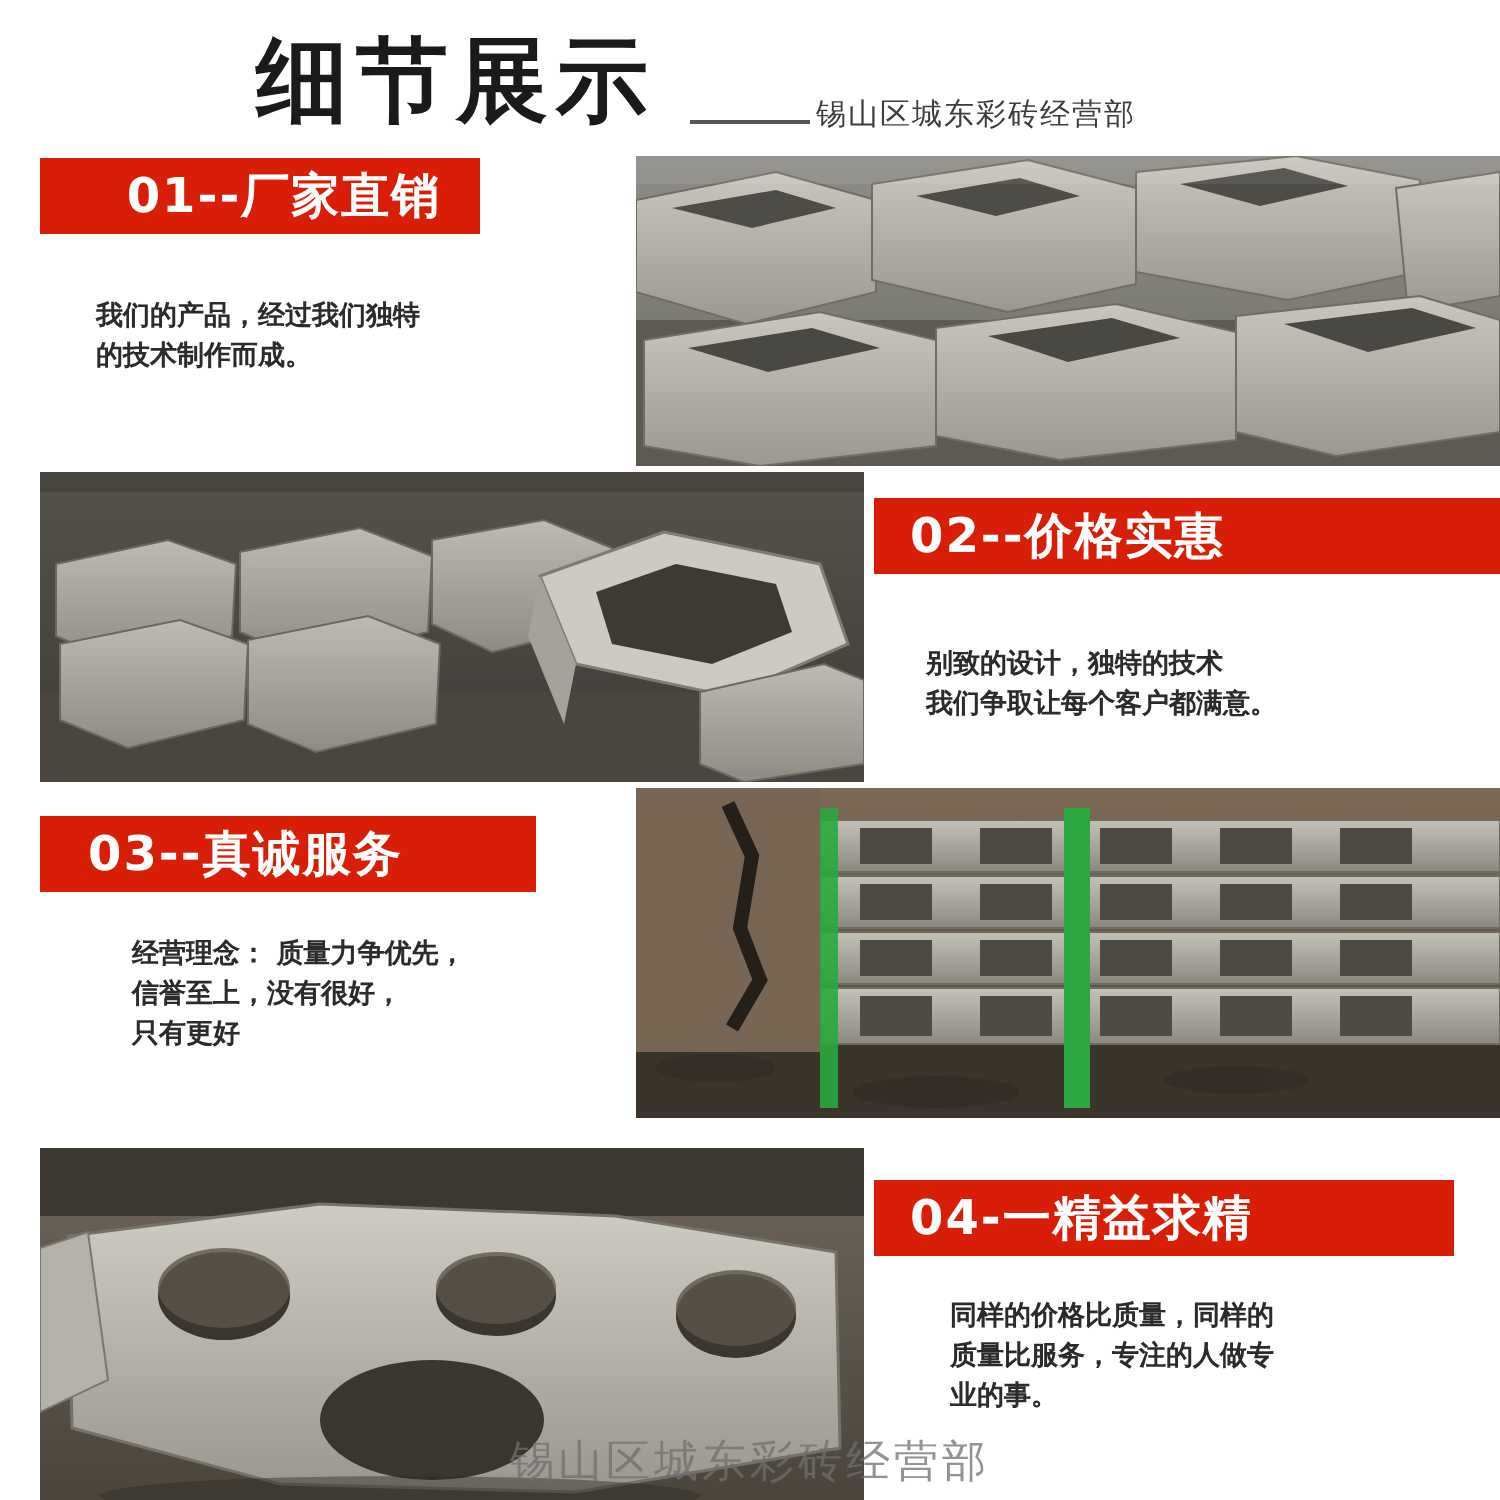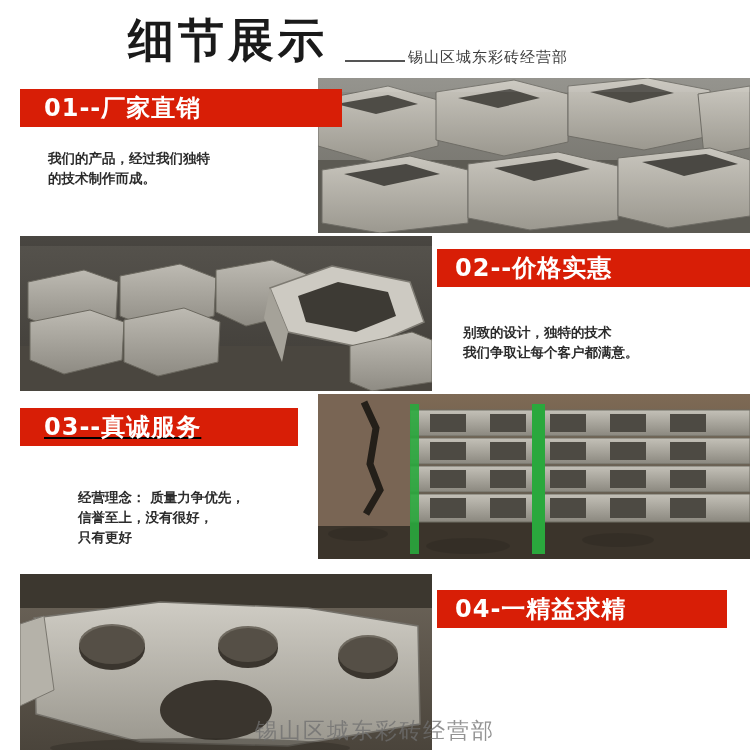--- a/index.html
+++ b/index.html
@@ -90,31 +90,31 @@
     line-height: 20px;
     color: #2b2b2b;
     font-weight: bold;
     white-space: pre-line;
     font-family: "DejaVu Sans", "Liberation Sans", sans-serif;
   }
 
   
   #row1 { top: 78px; height: 155px; }
   #row1 .photo { left: 318px; top: 0; width: 432px; height: 155px; }
-  #row1 .ribbon { left: 20px; top: 11px; width: 322px; }
+  #row1 .ribbon { left: 20px; top: 1px; width: 220px; justify-content: center; }
 
   
   #row2 { top: 236px; height: 155px; }
   #row2 .photo { left: 20px; top: 0; width: 412px; height: 155px; }
   #row2 .ribbon { left: 437px; top: 13px; width: 322px; }
 
   
   #row3 { top: 394px; height: 165px; }
   #row3 .photo { left: 318px; top: 0; width: 432px; height: 165px; }
-  #row3 .ribbon { left: 20px; top: 14px; width: 278px; text-decoration: underline; }
+  #row3 .ribbon { left: 20px; top: 14px; width: 248px; }
 
   
   #row4 { top: 574px; height: 188px; }
   #row4 .photo { left: 20px; top: 0; width: 412px; height: 178px; }
   #row4 .ribbon { left: 437px; top: 16px; width: 290px; }
 
   .footer-watermark {
     position: absolute;
     left: 0;
     bottom: 4px;
@@ -285,21 +285,21 @@
       <rect x="92" y="10" width="9" height="150" fill="#2aa83d" opacity="0.9"></rect>
 
       <rect x="0" y="0" width="92" height="132" fill="#8a7460"></rect>
       <rect x="0" y="0" width="92" height="132" fill="#000" opacity="0.12"></rect>
       <path d="M46 8 L58 34 L52 70 L62 96 L48 120" stroke="#241f19" stroke-width="7" fill="none"></path>
     </svg>
   </div>
   <div class="ribbon ribbon-left">
     <span class="ribbon-text">03--真诚服务</span>
   </div>
-  <div class="caption" style="left:78px; top:73px; width:240px;margin-top:20px;">经营理念： 质量力争优先，
+  <div class="caption" style="left:66px; top:73px; width:240px;">经营理念： 质量力争优先，
 信誉至上，没有很好，
 只有更好</div>
 </div>
 
 <div class="row" id="row4">
   <div class="photo">
     <svg class="grain" viewBox="0 0 412 178" preserveAspectRatio="none">
       <defs>
         <linearGradient id="g4" x1="0" y1="0" x2="0" y2="1">
           <stop offset="0" stop-color="#6e665b"></stop>
@@ -329,15 +329,18 @@
       <polygon points="0,50 24,42 34,116 0,132" fill="#b5b2a9" stroke="#7a776f" stroke-width="1"></polygon>
 
       <g fill="#2e2a23" opacity="0.45">
         <ellipse cx="180" cy="174" rx="150" ry="10"></ellipse>
       </g>
     </svg>
   </div>
   <div class="ribbon ribbon-right">
     <span class="ribbon-text">04-一精益求精</span>
   </div>
+  <div class="caption" style="left:475px; top:74px; width:250px;">同样的价格比质量，同样的
+质量比服务，专注的人做专
+业的事。</div>
 </div>
 
 <div class="footer-watermark">锡山区城东彩砖经营部</div>
 
 </body></html>

